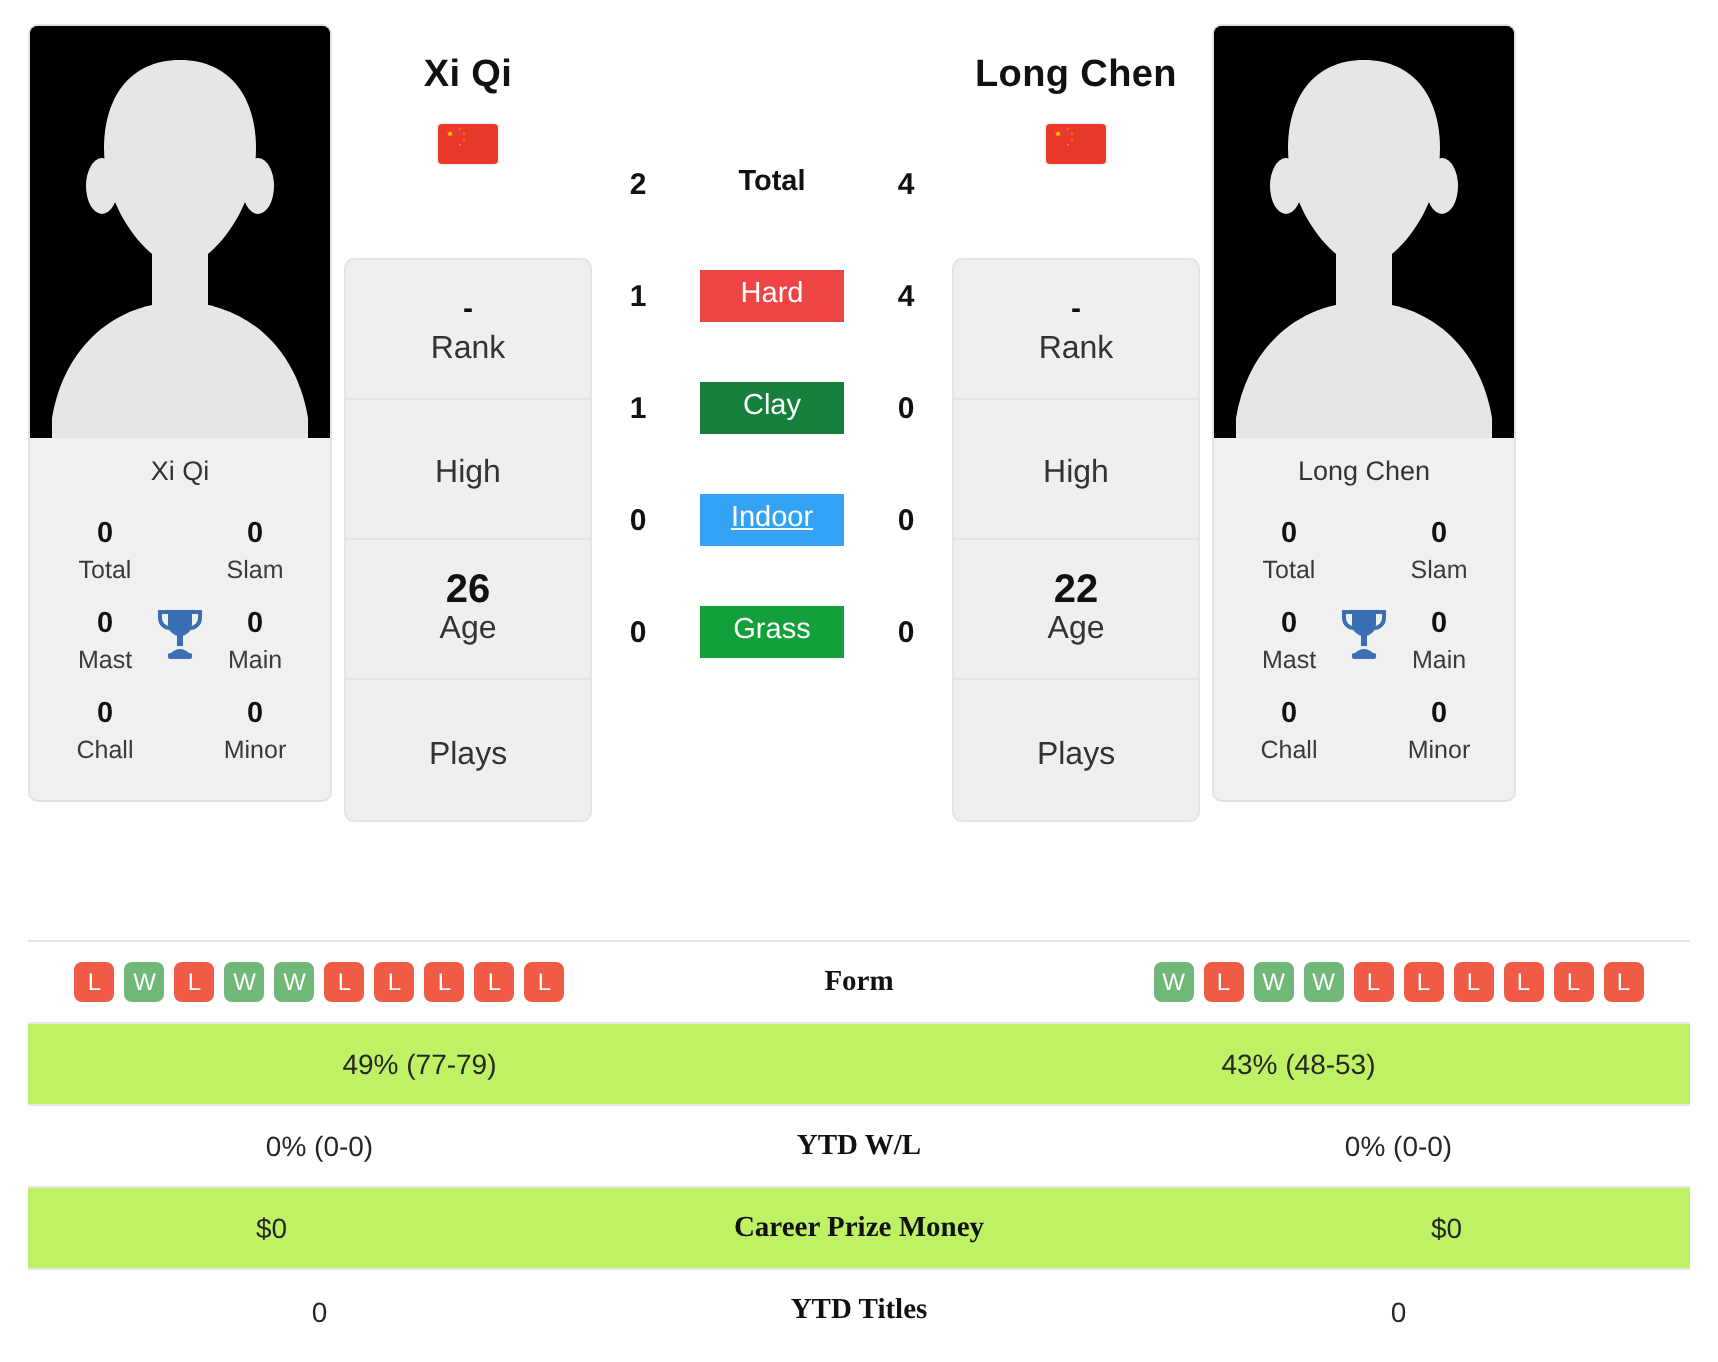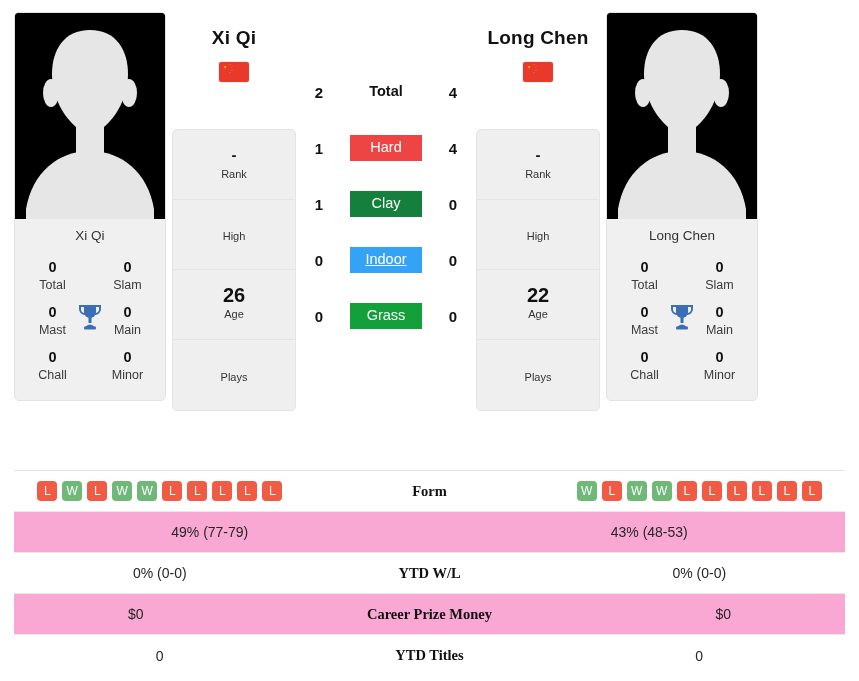--- a/index.html
+++ b/index.html
@@ -130,21 +130,21 @@
   .info-sec:last-child { border-bottom: none; }
   .info-val {
     font-size: 20px;
     font-weight: bold;
     color: #111;
     line-height: 20px;
     min-height: 4px;
   }
   .info-val.dash { font-weight: bold; font-size: 15px; }
   .info-lbl {
-    font-size: 11px;
+    font-size: 16px;
     color: #333;
     line-height: 19px;
   }
 
   
   .surfaces {
     flex: 0 0 168px;
     width: 168px;
     padding-top: 52px;
   }
@@ -187,21 +187,21 @@
     right: 14px;
     top: 470px;
     border-top: 1px solid #e4e4e4;
   }
   .trow {
     display: flex;
     align-items: center;
     height: 41px;
     border-bottom: 1px solid #e8e8e8;
   }
-  .trow.shade { background: #f9a8d4; gap: 48px; }
+  .trow.shade { background: #bef264; gap: 48px; }
   .trow.last { border-bottom: none; }
   .tcell {
     flex: 1 1 0;
     text-align: center;
     font-size: 14px;
     color: #262626;
   }
   .tcell.mid {
     font-weight: bold;
     color: #111;

